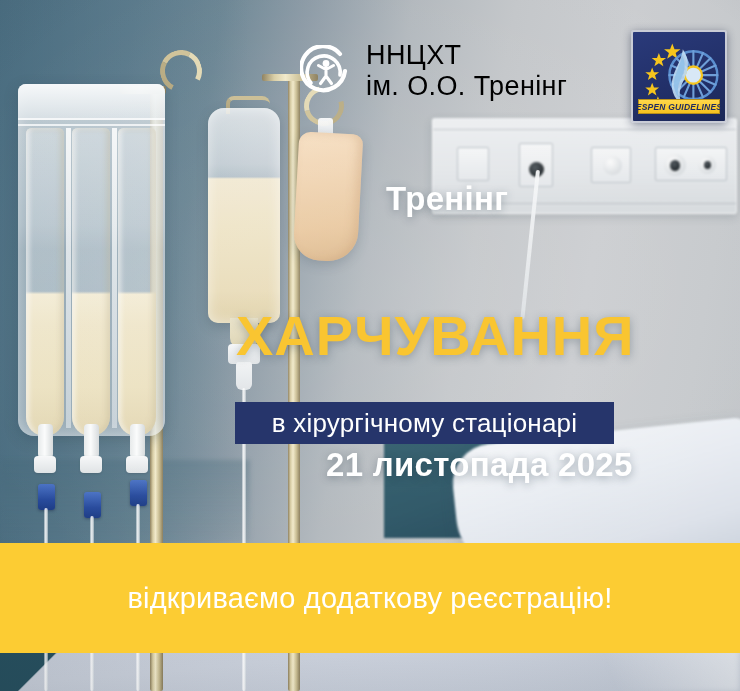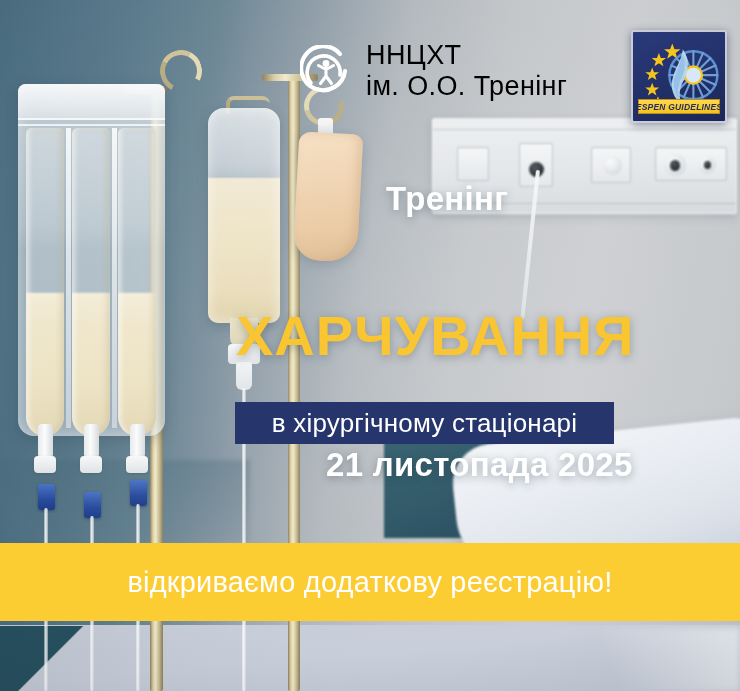--- a/index.html
+++ b/index.html
@@ -306,21 +306,21 @@
     font-size: 26px; font-weight: 400; color: #ffffff; letter-spacing: .2px;
   }
   .event-date {
     position: absolute; left: 290px; top: 446px;
     font-size: 33px; font-weight: 700; color: #ffffff; letter-spacing: .3px;
     text-shadow: 0 2px 8px rgba(40,60,75,.4);
     margin-left: 36px;
   }
 
   .cta-banner {
-    position: absolute; left: 0; top: 543px; width: 740px; height: 78px;
+    position: absolute; left: 0; top: 543px; width: 740px; height: 110px;
     background: #fccc33;
     display: flex; align-items: center; justify-content: center;
   }
   .cta-banner span {
     font-size: 29px; font-weight: 400; color: #ffffff; letter-spacing: .2px;
   }
 </style>
 </head>
 <body>
 

